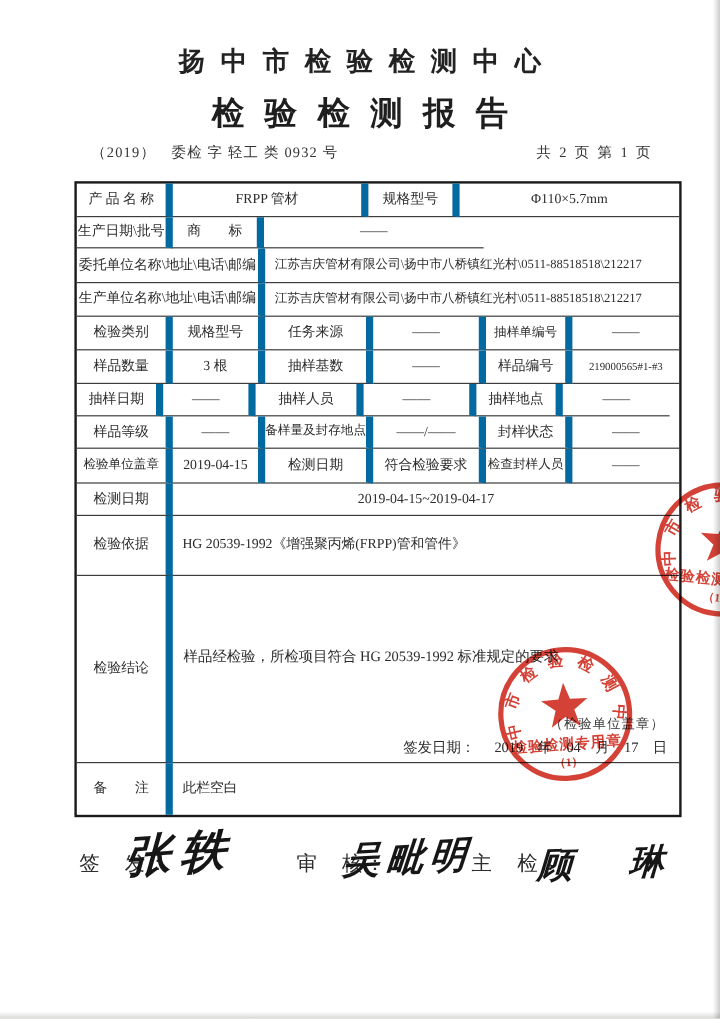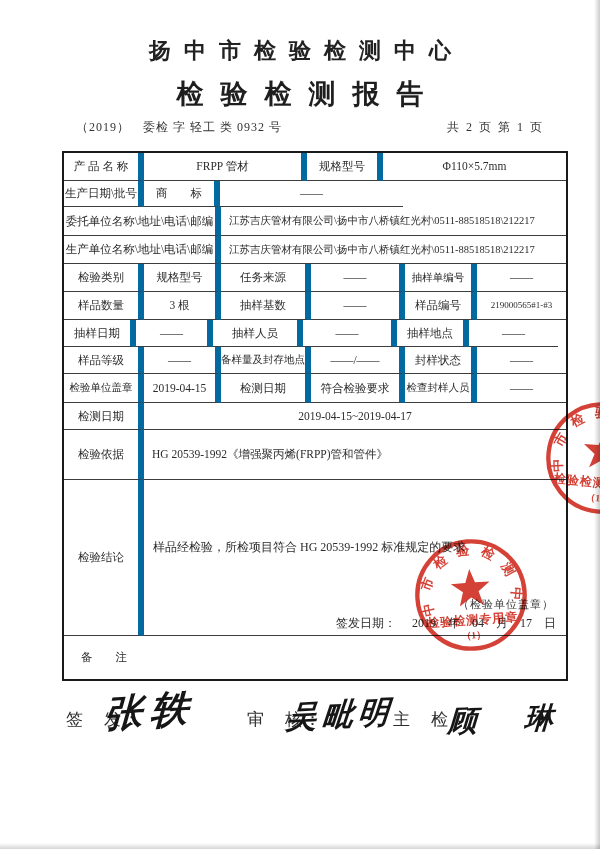--- a/index.html
+++ b/index.html
@@ -145,20 +145,21 @@
         <div class="seal-note">（检验单位盖章）</div>
         <div class="sign-date">
           <span>签发日期：</span>
           <span class="dt">2019 年 04 月 17 日</span>
         </div>
       </div>
     </div>
 
     <div class="row" style="height:43px">
       <div class="c" style="width:80px">备　　注</div>
+      <div class="c leftal" style="width:422px">此栏空白</div>
     </div>
 
   </div>
 
   <div class="sig-label" style="left:66px">签　发：</div>
   <div class="sig sig1">张轶</div>
   <div class="sig-label" style="left:247px">审　核：</div>
   <div class="sig sig2">吴毗明</div>
   <div class="sig-label" style="left:393px">主　检：</div>
   <div class="sig sig3">顾 琳</div>

